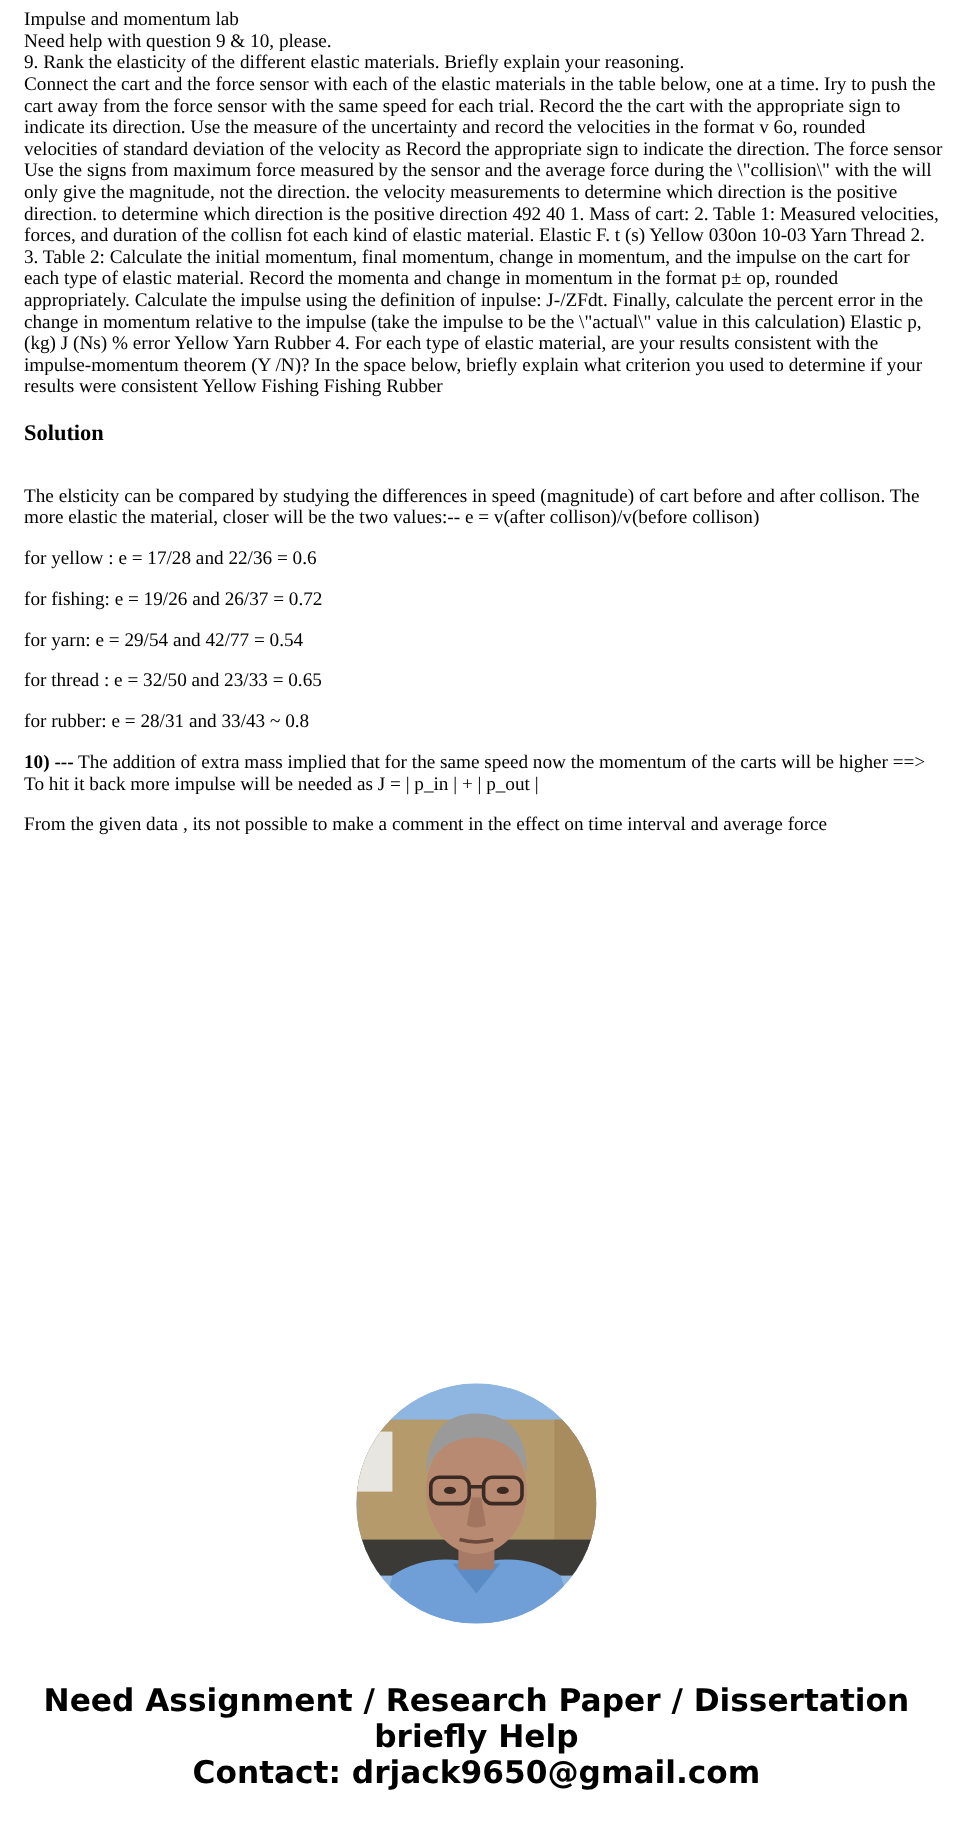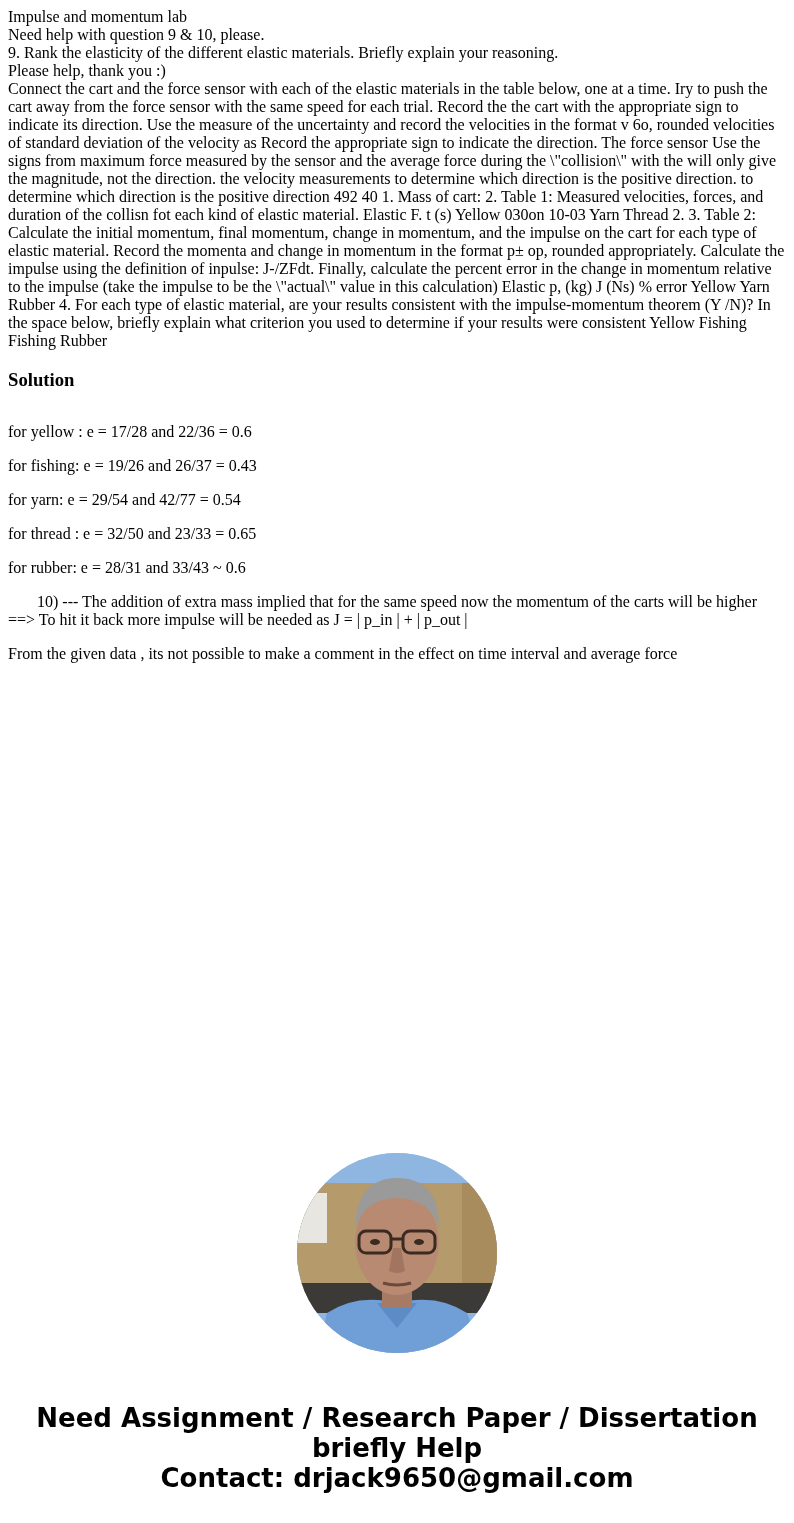--- a/index.html
+++ b/index.html
@@ -5,31 +5,31 @@
     html, body { margin: 0; padding: 0; background: #ffffff; }
     body {
       width: 794px;
       min-height: 1523px;
       position: relative;
       font-family: "Liberation Serif", "DejaVu Serif", serif;
       font-size: 16px;
       line-height: 18px;
       color: #000000;
     }
-    .content { padding: 8px 8px 0 8px; }
+    .content { padding: 8px 8px 0 20px; }
     .question { margin: 0; }
     .question div { margin: 0; }
     h3.solution-heading {
       font-size: 18.7px;
       font-weight: bold;
       margin: 19px 0 32px 0;
       line-height: 22px;
     }
     .answer p { margin: 0 0 16px 0; line-height: 18px; }
-    .answer b { font-weight: normal; margin-left: 29px; }
+    .answer b { font-weight: bold; }
     .avatar-wrap {
       position: absolute;
       left: 297px;
       top: 1153px;
       width: 200px;
       height: 200px;
       border-radius: 50%;
       overflow: hidden;
       background: #8fb6e0;
     }
@@ -48,32 +48,32 @@
     }
   </style>
 </head>
 <body>
 
 <div class="content">
   <div class="question">
     <div>Impulse and momentum lab</div>
     <div>Need help with question 9 &amp; 10, please.</div>
     <div>9. Rank the elasticity of the different elastic materials. Briefly explain your reasoning.</div>
-    <div>Please help, thank you :)</div>
     <div>Connect the cart and the force sensor with each of the elastic materials in the table below, one at a time. Iry to push the cart away from the force sensor with the same speed for each trial. Record the the cart with the appropriate sign to indicate its direction. Use the measure of the uncertainty and record the velocities in the format v 6o, rounded velocities of standard deviation of the velocity as Record the appropriate sign to indicate the direction. The force sensor Use the signs from maximum force measured by the sensor and the average force during the \"collision\" with the will only give the magnitude, not the direction. the velocity measurements to determine which direction is the positive direction. to determine which direction is the positive direction 492 40 1. Mass of cart: 2. Table 1: Measured velocities, forces, and duration of the collisn fot each kind of elastic material. Elastic F. t (s) Yellow 030on 10-03 Yarn Thread 2. 3. Table 2: Calculate the initial momentum, final momentum, change in momentum, and the impulse on the cart for each type of elastic material. Record the momenta and change in momentum in the format p± op, rounded appropriately. Calculate the impulse using the definition of inpulse: J-/ZFdt. Finally, calculate the percent error in the change in momentum relative to the impulse (take the impulse to be the \"actual\" value in this calculation) Elastic p, (kg) J (Ns) % error Yellow Yarn Rubber 4. For each type of elastic material, are your results consistent with the impulse-momentum theorem (Y /N)? In the space below, briefly explain what criterion you used to determine if your results were consistent Yellow Fishing Fishing Rubber</div>
   </div>
 
   <h3 class="solution-heading">Solution</h3>
 
   <div class="answer">
+    <p>The elsticity can be compared by studying the differences in speed (magnitude) of cart before and after collison. The more elastic the material, closer will be the two values:-- e = v(after collison)/v(before collison)</p>
     <p>for yellow : e = 17/28 and 22/36 = 0.6</p>
-    <p>for fishing: e = 19/26 and 26/37 = 0.43</p>
+    <p>for fishing: e = 19/26 and 26/37 = 0.72</p>
     <p>for yarn: e = 29/54 and 42/77 = 0.54</p>
     <p>for thread : e = 32/50 and 23/33 = 0.65</p>
-    <p>for rubber: e = 28/31 and 33/43 ~ 0.6</p>
+    <p>for rubber: e = 28/31 and 33/43 ~ 0.8</p>
     <p><b>10) ---</b><span> The addition of extra mass implied that for the same speed now the momentum of the carts will be higher ==&gt; To hit it back more impulse will be needed as J = | p_in | + | p_out |</span></p>
     <p>From the given data , its not possible to make a comment in the effect on time interval and average force</p>
   </div>
 </div>
 
 <div class="avatar-wrap">
   <svg width="200" height="200" viewBox="0 0 200 200">
     <rect x="0" y="0" width="200" height="200" fill="#8fb6e0"></rect>
     <rect x="0" y="30" width="200" height="120" fill="#b59a6c"></rect>
     <rect x="0" y="40" width="30" height="50" fill="#e8e6e0"></rect>

